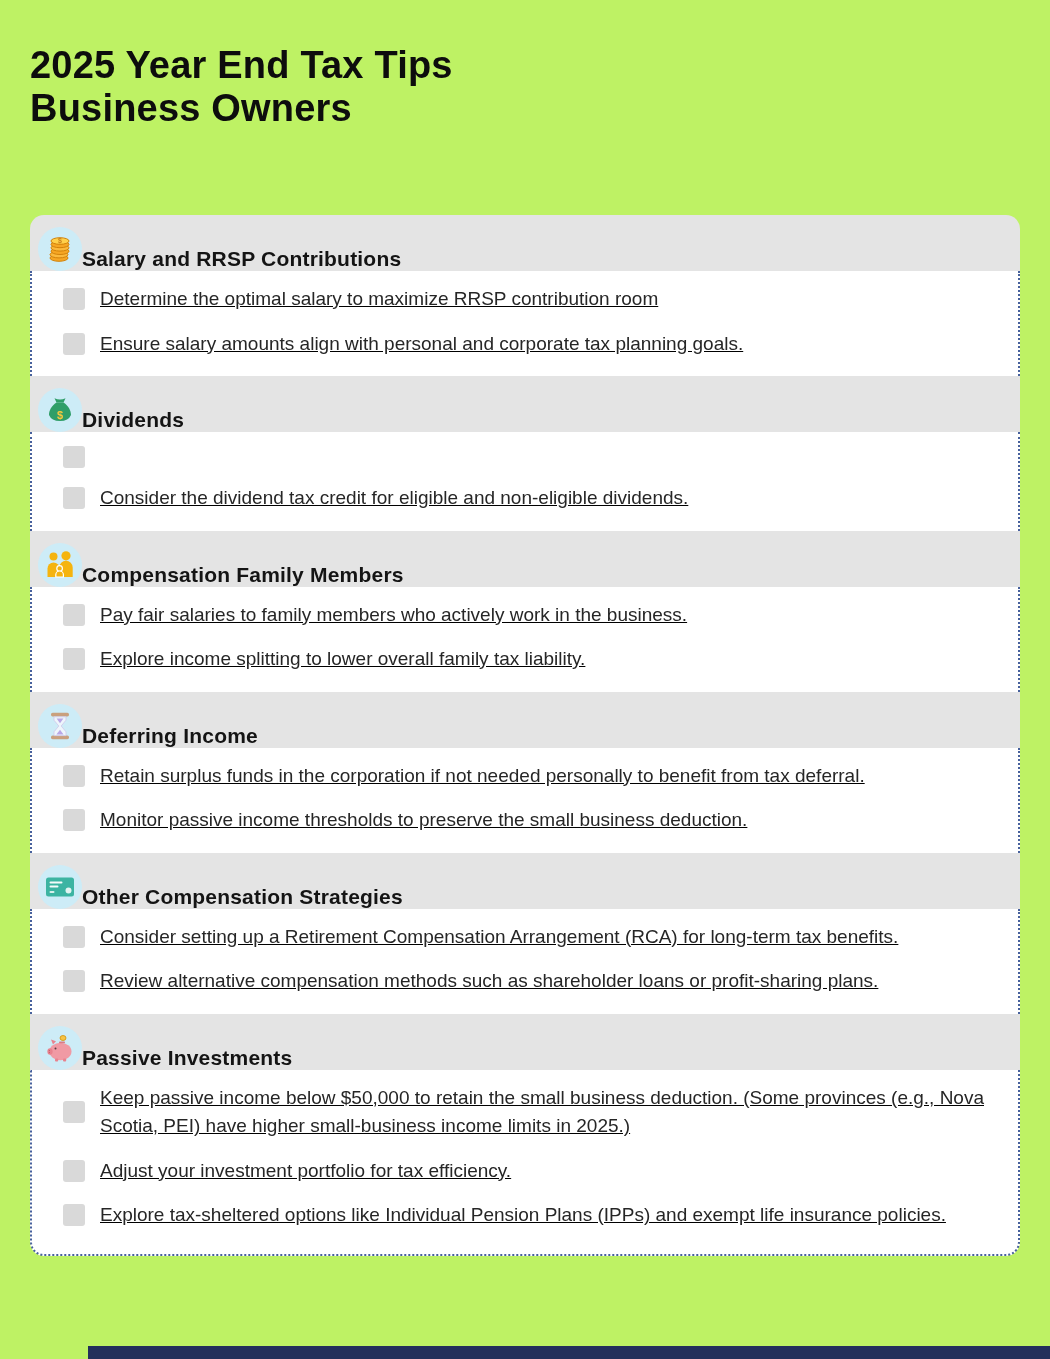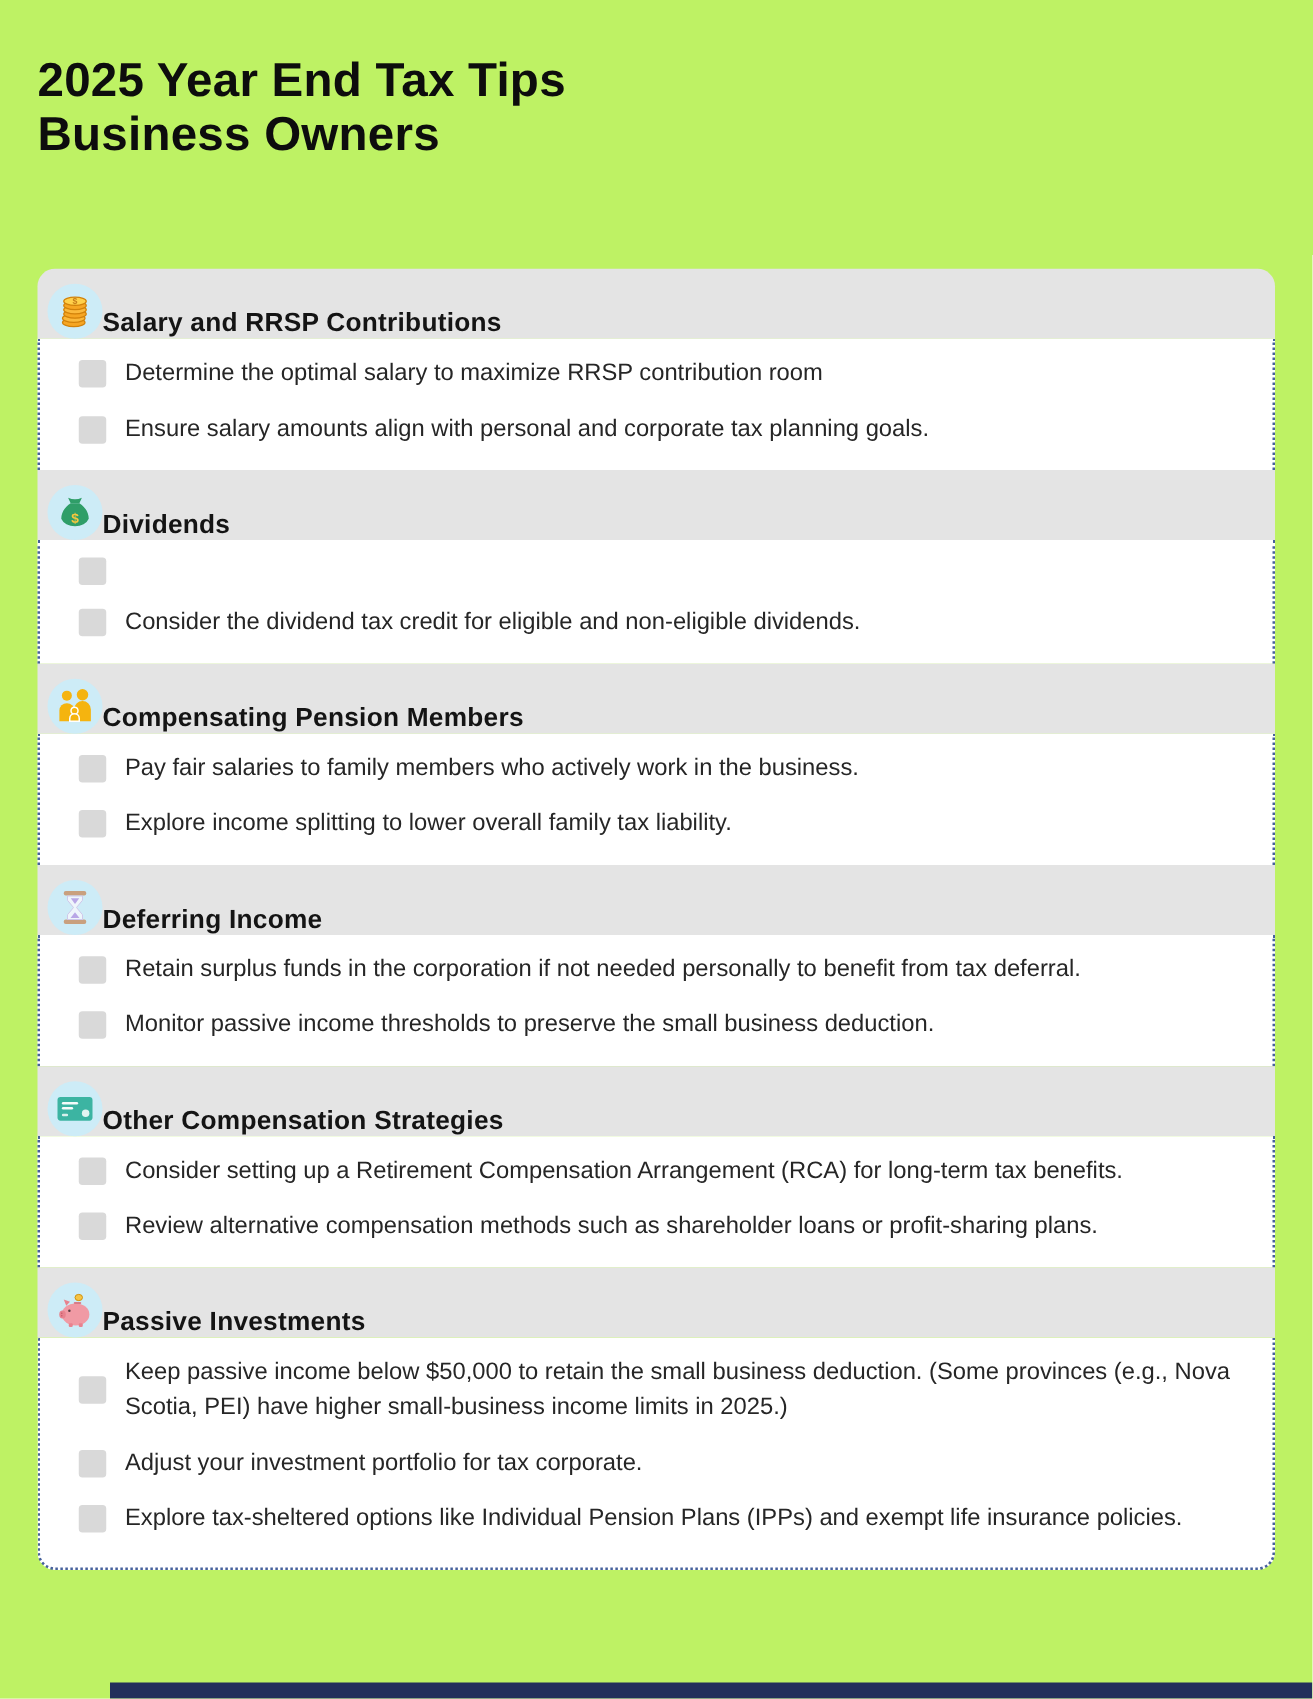--- a/index.html
+++ b/index.html
@@ -39,20 +39,21 @@
     padding:6px 24px 10px 31px;
   }
   .items.last {
     border-bottom:2px dotted #47619c;
     border-radius:0 0 14px 14px;
     padding-bottom:16px;
   }
   .item {
     display:flex; align-items:center; gap:15px;
     padding:8px 0;
+    text-decoration:underline;
   }
   .checkbox {
     width:22px; height:22px; flex:none;
     background:#d9d9d9; border-radius:3px;
   }
   .item-text {
     font-size:19px; color:#262626; line-height:1.5;
   }
   .footer-bar {
     position:absolute; left:88px; right:0; bottom:0; height:13px;
@@ -128,21 +129,21 @@
               <path d="M2.5 26 v-8.5 a6 6 0 0 1 12 0 V26 z"></path>
               <circle cx="21" cy="4.8" r="4.6"></circle>
               <path d="M14.3 26 v-9.5 a6.7 6.7 0 0 1 13.4 0 V26 z"></path>
             </g>
             <g>
               <circle cx="14.6" cy="17.5" r="2.8" fill="#f5b40f" stroke="#ffffff" stroke-width="1.2"></circle>
               <path d="M10.8 26 v-2.2 a3.8 3.8 0 0 1 7.6 0 V26 z" fill="#f5b40f" stroke="#ffffff" stroke-width="1.2"></path>
             </g>
           </svg>
         </span>
-        <h2 class="sec-title">Compensating Pension Members</h2>
+        <h2 class="sec-title">Compensation Family Members</h2>
       </div>
       <div class="items">
         <div class="item">
           <span class="checkbox"></span>
           <p class="item-text">Pay fair salaries to family members who actively work in the business.</p>
         </div>
         <div class="item">
           <span class="checkbox"></span>
           <p class="item-text">Explore income splitting to lower overall family tax liability.</p>
         </div>
@@ -217,21 +218,21 @@
         </span>
         <h2 class="sec-title">Passive Investments</h2>
       </div>
       <div class="items last">
         <div class="item">
           <span class="checkbox"></span>
           <p class="item-text">Keep passive income below $50,000 to retain the small business deduction. (Some provinces (e.g., Nova Scotia, PEI) have higher small-business income limits in 2025.)</p>
         </div>
         <div class="item">
           <span class="checkbox"></span>
-          <p class="item-text">Adjust your investment portfolio for tax corporate.</p>
+          <p class="item-text">Adjust your investment portfolio for tax efficiency.</p>
         </div>
         <div class="item">
           <span class="checkbox"></span>
           <p class="item-text">Explore tax-sheltered options like Individual Pension Plans (IPPs) and exempt life insurance policies.</p>
         </div>
       </div>
     </section>
 
   </div>
 

